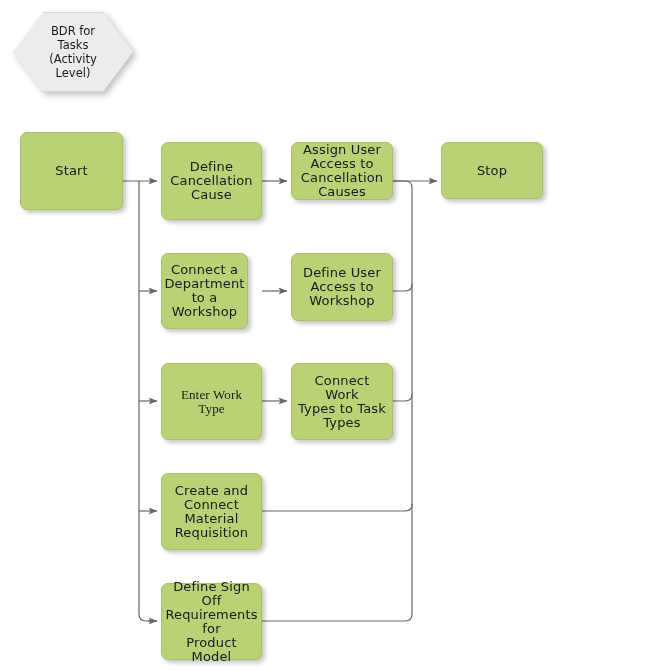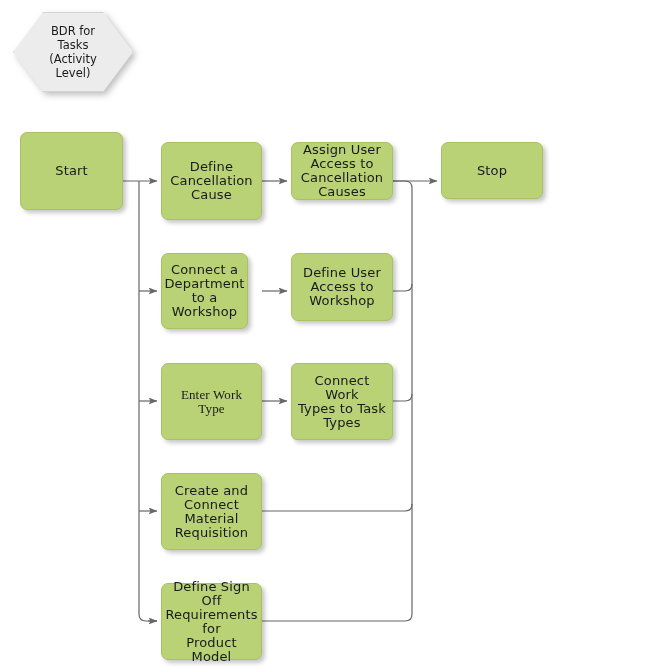--- a/index.html
+++ b/index.html
@@ -146,21 +146,21 @@
   <div class="node activity" style="left:291px; top:253px; width:102px; height:68px;">
     <div class="label">Define User
 Access to
 Workshop</div>
   </div>
 
   <div class="node activity" style="left:161px; top:363px; width:101px; height:77px;font-family:Liberation Serif, serif;">
     <div class="label">Enter Work Type</div>
   </div>
 
-  <div class="node activity" style="left:291px; top:363px; width:102px; height:77px;border-radius:6px;">
+  <div class="node activity" style="left:291px; top:363px; width:102px; height:77px;">
     <div class="label">Connect Work
 Types to Task
 Types</div>
   </div>
 
   <div class="node activity" style="left:161px; top:583px; width:101px; height:77px;">
     <div class="label">Define Sign Off
 Requirements for
 Product Model</div>
   </div>

